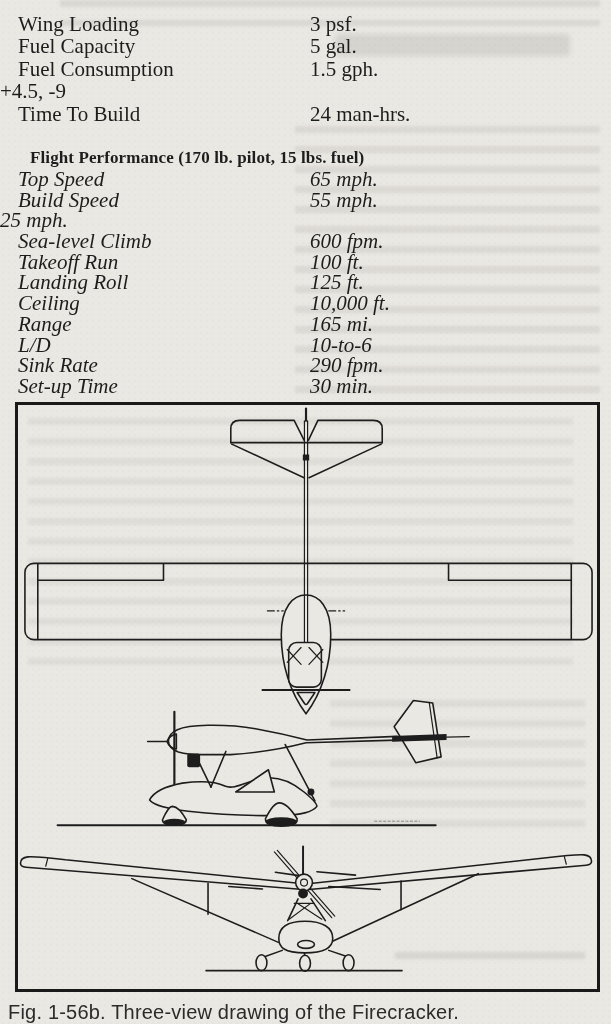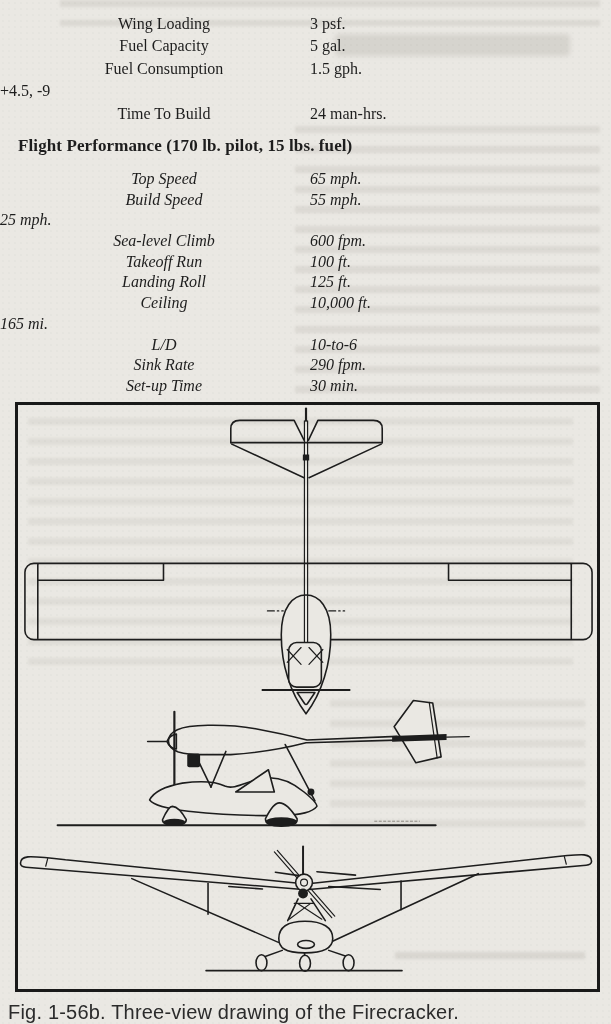--- a/index.html
+++ b/index.html
@@ -17,25 +17,25 @@
     filter:blur(1.6px);
   }
   .smudge.bold{
     background:rgba(116,110,98,0.30);filter:blur(2.6px);border-radius:4px;
   }
   .spec-list{position:absolute;left:0;right:6px;}
   .list1{top:13px;}
   .list1 .spec-row{height:22.4px;line-height:22.4px;}
   .list2{top:169px;}
   .list2 .spec-row{height:20.7px;line-height:20.7px;font-style:italic;}
-  .spec-row{display:flex;font-size:16px;text-align:center;}
+  .spec-row{display:flex;font-size:21px;}
   .spec-label{flex:0 0 292px;margin-left:18px;white-space:nowrap;}
   .spec-value{white-space:nowrap;}
   .fp-heading{
-    position:absolute;left:18px;top:136px;margin:0;
+    position:absolute;left:18px;top:136px;margin:12px;
     font-size:17px;font-weight:bold;letter-spacing:0.1px;white-space:nowrap;
   }
   .figure-box{
     position:absolute;left:15px;top:402px;width:585px;height:590px;
     box-sizing:border-box;border:3px solid #191919;background:transparent;
   }
   .figure-box svg{display:block;width:100%;height:100%;}
   .caption{
     position:absolute;left:8px;top:1001px;
     font-family:"Liberation Sans", sans-serif;
@@ -106,20 +106,21 @@
     </div>
   <div class="spec-row">
       <span class="spec-label">Landing Roll</span>
       <span class="spec-value">125 ft.</span>
     </div>
   <div class="spec-row">
       <span class="spec-label">Ceiling</span>
       <span class="spec-value">10,000 ft.</span>
     </div>
   <div class="spec-row">
+      <span class="spec-label">Range</span>
       <span class="spec-value">165 mi.</span>
     </div>
   <div class="spec-row">
       <span class="spec-label">L/D</span>
       <span class="spec-value">10-to-6</span>
     </div>
   <div class="spec-row">
       <span class="spec-label">Sink Rate</span>
       <span class="spec-value">290 fpm.</span>
     </div>

